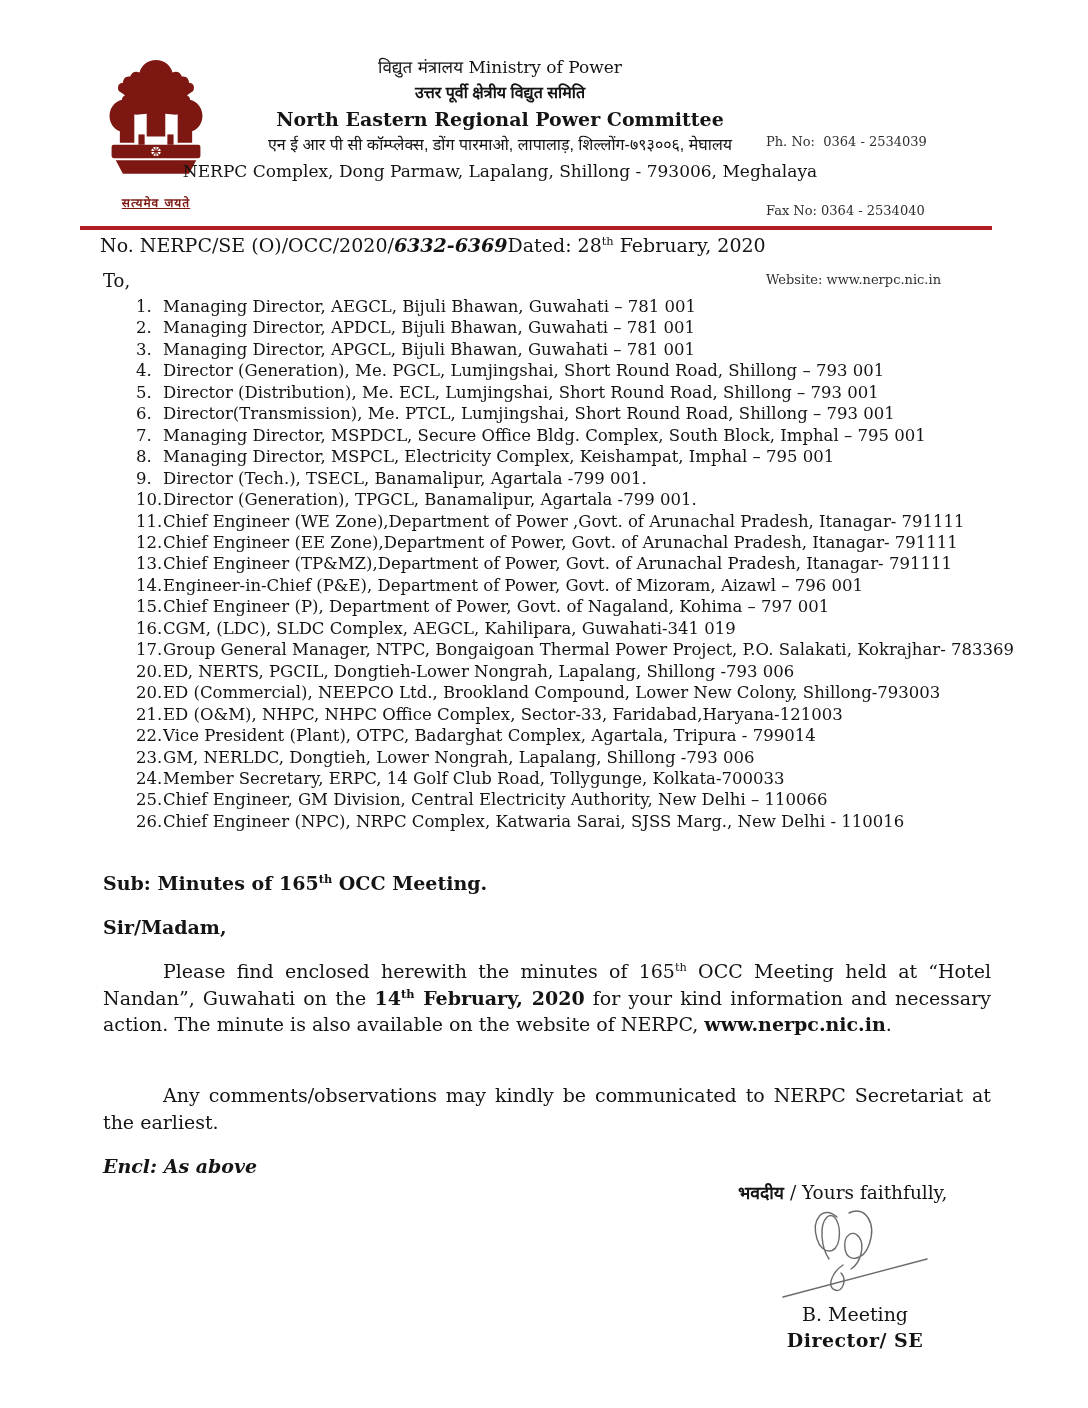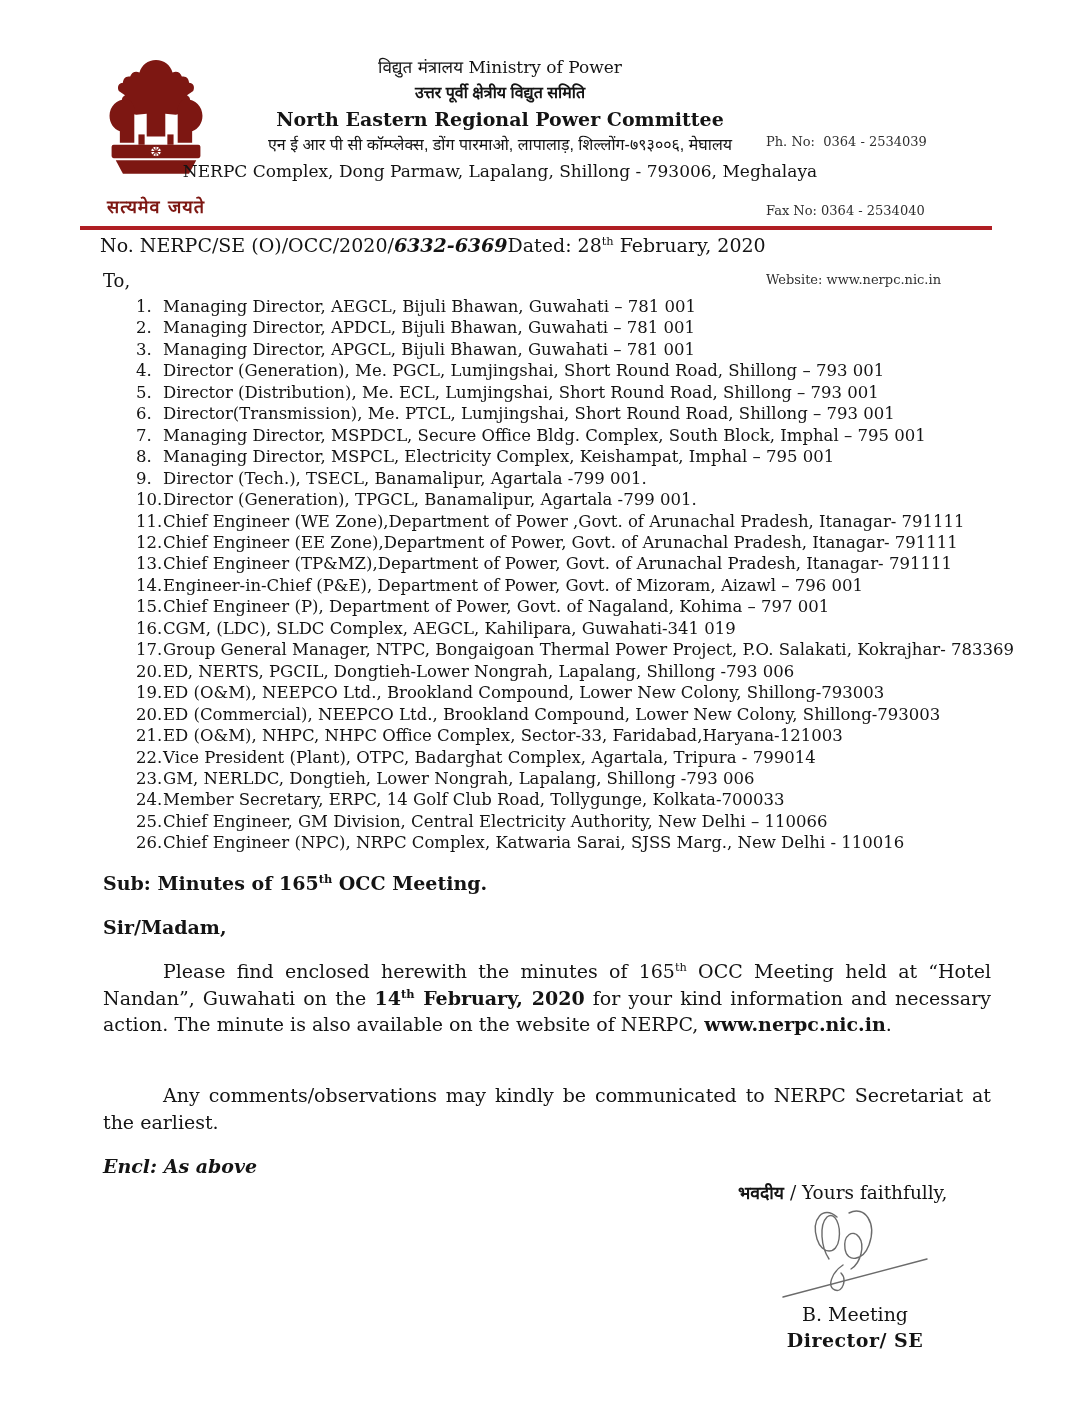--- a/index.html
+++ b/index.html
@@ -8,21 +8,21 @@
     width:1088px;height:1408px;
     background:#ffffff;
     font-family:"DejaVu Serif","Liberation Serif",serif;
     color:#141414;
     overflow:hidden;
   }
   
   .emblem-wrap{position:absolute;left:100px;top:58px;width:112px;text-align:center;}
   .emblem-motto{
     margin-top:6px;font-family:"DejaVu Sans","Liberation Sans",sans-serif;
-    font-size:18px;font-weight:bold;color:#7d1712;letter-spacing:1px;white-space:nowrap;
+    font-size:12px;font-weight:bold;color:#7d1712;letter-spacing:1px;white-space:nowrap;text-decoration:underline;
   }
   .hdr-center{position:absolute;left:170px;top:54px;width:660px;text-align:center;line-height:26px;}
   .hdr-line{font-size:17px;white-space:nowrap;}
   .hdr-line.hi{font-family:Liberation Sans, sans-serif;font-size:16px;}
   .hdr-line.bold{font-weight:bold;}
   .hdr-line.committee-en{font-size:19px;font-weight:bold;}
   .hdr-contact{
     position:absolute;left:766px;top:84px;
     font-size:13px;line-height:23px;color:#2e2e2e;white-space:pre-wrap;
   }
@@ -181,24 +181,20 @@
         <span class="r-num">16.</span>
         <span class="r-text">CGM, (LDC), SLDC Complex, AEGCL, Kahilipara, Guwahati-341 019</span>
       </div>
       <div class="r-row">
         <span class="r-num">17.</span>
         <span class="r-text">Group General Manager, NTPC, Bongaigoan Thermal Power Project, P.O. Salakati, Kokrajhar- 783369</span>
       </div>
       <div class="r-row">
         <span class="r-num">20.</span>
         <span class="r-text">ED, NERTS, PGCIL, Dongtieh-Lower Nongrah, Lapalang, Shillong -793 006</span>
-      </div>
-      <div class="r-row">
-        <span class="r-num">19.</span>
-        <span class="r-text">ED (O&amp;M), NEEPCO Ltd., Brookland Compound, Lower New Colony, Shillong-793003</span>
       </div>
       <div class="r-row">
         <span class="r-num">20.</span>
         <span class="r-text">ED (Commercial), NEEPCO Ltd., Brookland Compound, Lower New Colony, Shillong-793003</span>
       </div>
       <div class="r-row">
         <span class="r-num">21.</span>
         <span class="r-text">ED (O&amp;M), NHPC, NHPC Office Complex, Sector-33, Faridabad,Haryana-121003</span>
       </div>
       <div class="r-row">

